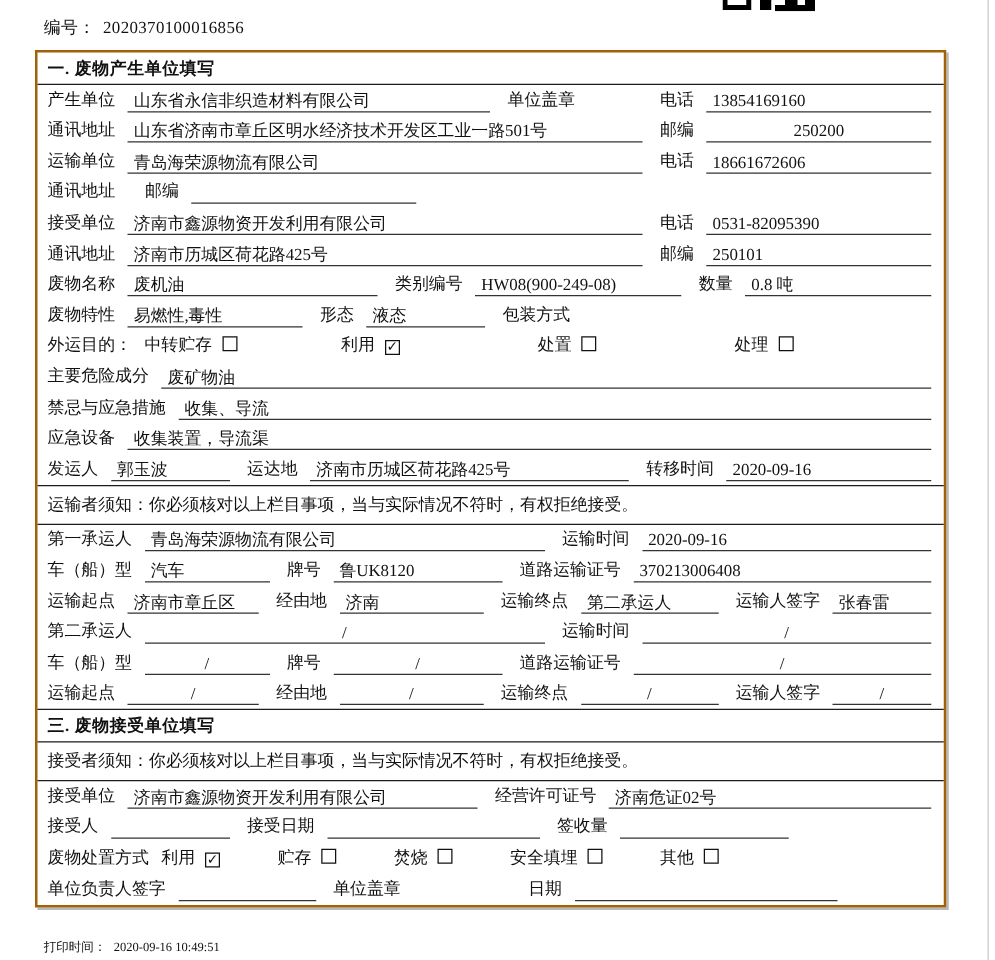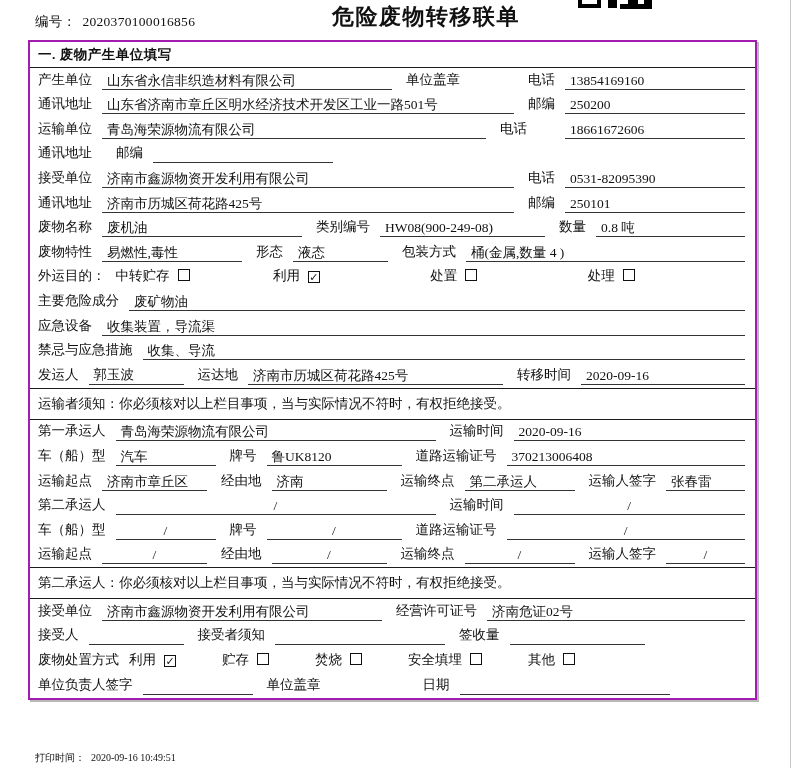--- a/index.html
+++ b/index.html
@@ -15,21 +15,21 @@
   .doc-title { position: absolute; left: 332px; top: 2px; font-size: 22px; font-weight: bold; letter-spacing: 1.5px; }
   .qr-fragment { position: absolute; left: 578px; top: 0; width: 80px; height: 9px; overflow: hidden; }
   .qr-fragment .sq { position: absolute; left: 0; top: -15px; width: 23px; height: 23px; border: 4px solid #000; background:#fff; }
   .qr-fragment .b1 { position: absolute; left: 30px; top: 0; width: 9px; height: 8px; background:#000; }
   .qr-fragment .b2 { position: absolute; left: 42px; top: 4px; width: 32px; height: 5px; background:#000; }
   .qr-fragment .b3 { position: absolute; left: 50px; top: 0; width: 10px; height: 4px; background:#000; }
   .qr-fragment .b4 { position: absolute; left: 66px; top: 0; width: 8px; height: 4px; background:#000; }
 
   .form-table {
     position: absolute; left: 28px; top: 40px; width: 729px;
-    border: 2px solid #a21caf; background: #fff;
+    border: 2px solid #a16207; background: #fff;
     box-shadow: 2px 2px 0 rgba(0,0,0,0.28);
   }
   .section + .section { border-top: 1.5px solid #1c1c1c; }
   .section-header {
     font-weight: bold; font-size: 13.5px; padding: 4px 8px 3px 8px;
     border-bottom: 1.5px solid #1c1c1c; letter-spacing: .5px;
   }
   .notice-row { padding: 6px 8px 6px 8px; border-bottom: 1.5px solid #1c1c1c; }
   .row { display: flex; align-items: flex-end; height: 24.6px; padding: 0 10px 3px 8px; }
   .cell-label { white-space: nowrap; padding: 0 10px 1px 14px; flex: 0 0 auto; }
@@ -51,21 +51,20 @@
   .row.checks .cell-check { margin-right: 46px; }
   .print-time { position: absolute; left: 35px; top: 751px; font-size: 10px; }
   .print-time .num { margin-left: 6px; }
   .page-edge { position: absolute; right: 5px; top: 0; bottom: 0; width: 1px; background: #c9c9c9; }
 </style>
 </head>
 <body>
 
 <div class="doc-header">
   <div class="doc-number"><span>编号：</span><span class="num">2020370100016856</span></div>
-  <div class="doc-title">危险废物转移联单</div>
   <div class="qr-fragment">
     <div class="sq"></div>
     <div class="b1"></div>
     <div class="b2"></div>
     <div class="b3"></div>
     <div class="b4"></div>
   </div>
 </div>
 
 <div class="form-table" id="form-table">
@@ -76,27 +75,27 @@
         <span class="cell-field" style="width: 290px;"><span class="field-text">山东省永信非织造材料有限公司</span></span>
         <span class="cell-label">单位盖章</span>
         <span class="cell-spacer"></span>
         <span class="cell-label">电话</span>
         <span class="cell-field" style="width: 180px;"><span class="field-text">13854169160</span></span>
       </div>
       <div class="row">
         <span class="cell-label">通讯地址</span>
         <span class="cell-field" style="flex: 1 1 0px;"><span class="field-text">山东省济南市章丘区明水经济技术开发区工业一路501号</span></span>
         <span class="cell-label">邮编</span>
-        <span class="cell-field" style="width: 180px;"><span class="field-text">250200</span></span>
+        <span class="cell-field" style="width: 180px; text-align: center;"><span class="field-text">250200</span></span>
       </div>
       <div class="row">
         <span class="cell-label">运输单位</span>
         <span class="cell-field" style="flex: 1 1 0px;"><span class="field-text">青岛海荣源物流有限公司</span></span>
         <span class="cell-label">电话</span>
-        <span class="cell-field" style="width: 180px; margin-left: 28px;"><span class="field-text">18661672606</span></span>
+        <span class="cell-field" style="width: 180px;"><span class="field-text">18661672606</span></span>
       </div>
       <div class="row">
         <span class="cell-label">通讯地址</span>
         <span class="cell-label">邮编</span>
         <span class="cell-field" style="width: 180px;"><span class="field-text"></span></span>
       </div>
       <div class="row">
         <span class="cell-label">接受单位</span>
         <span class="cell-field" style="flex: 1 1 0px;"><span class="field-text">济南市鑫源物资开发利用有限公司</span></span>
         <span class="cell-label">电话</span>
@@ -115,44 +114,43 @@
         <span class="cell-field" style="width: 165px;"><span class="field-text">HW08(900-249-08)</span></span>
         <span class="cell-label">数量</span>
         <span class="cell-field" style="flex: 1 1 0px;"><span class="field-text">0.8 吨</span></span>
       </div>
       <div class="row">
         <span class="cell-label">废物特性</span>
         <span class="cell-field" style="width: 140px;"><span class="field-text">易燃性,毒性</span></span>
         <span class="cell-label">形态</span>
         <span class="cell-field" style="width: 95px;"><span class="field-text">液态</span></span>
         <span class="cell-label">包装方式</span>
-        <span class="cell-field" style="flex: 1 1 0px;"><span class="field-text">桶(金属,数量 4 )</span></span>
       </div>
       <div class="row spread">
         <span class="cell-label">外运目的：</span>
         <span class="cell-check"><span class="check-text">中转贮存</span><span class="checkbox"></span></span>
         <span class="cell-check"><span class="check-text">利用</span><span class="checkbox on">✓</span></span>
         <span class="cell-check"><span class="check-text">处置</span><span class="checkbox"></span></span>
         <span class="cell-check"><span class="check-text">处理</span><span class="checkbox"></span></span>
       </div>
       <div class="row">
         <span class="cell-label">主要危险成分</span>
         <span class="cell-field" style="flex: 1 1 0px;"><span class="field-text">废矿物油</span></span>
       </div>
       <div class="row">
+        <span class="cell-label">禁忌与应急措施</span>
+        <span class="cell-field" style="flex: 1 1 0px;"><span class="field-text">收集、导流</span></span>
+      </div>
+      <div class="row">
         <span class="cell-label">应急设备</span>
         <span class="cell-field" style="flex: 1 1 0px;"><span class="field-text">收集装置，导流渠</span></span>
       </div>
       <div class="row">
-        <span class="cell-label">禁忌与应急措施</span>
-        <span class="cell-field" style="flex: 1 1 0px;"><span class="field-text">收集、导流</span></span>
-      </div>
-      <div class="row">
         <span class="cell-label">发运人</span>
-        <span class="cell-field" style="width: 95px; font-family: Liberation Mono, monospace;"><span class="field-text">郭玉波</span></span>
+        <span class="cell-field" style="width: 95px;"><span class="field-text">郭玉波</span></span>
         <span class="cell-label">运达地</span>
         <span class="cell-field" style="width: 255px;"><span class="field-text">济南市历城区荷花路425号</span></span>
         <span class="cell-label">转移时间</span>
         <span class="cell-field" style="flex: 1 1 0px;"><span class="field-text">2020-09-16</span></span>
       </div>
     </div>
     <div class="section">
       <div class="notice-row">运输者须知：你必须核对以上栏目事项，当与实际情况不符时，有权拒绝接受。</div>
       <div class="row">
         <span class="cell-label">第一承运人</span>
@@ -197,31 +195,32 @@
         <span class="cell-field center" style="width: 105px;"><span class="field-text">/</span></span>
         <span class="cell-label">经由地</span>
         <span class="cell-field center" style="width: 115px;"><span class="field-text">/</span></span>
         <span class="cell-label">运输终点</span>
         <span class="cell-field center" style="width: 110px;"><span class="field-text">/</span></span>
         <span class="cell-label">运输人签字</span>
         <span class="cell-field center" style="flex: 1 1 0px;"><span class="field-text">/</span></span>
       </div>
     </div>
     <div class="section">
-      <div class="notice-row">第二承运人：你必须核对以上栏目事项，当与实际情况不符时，有权拒绝接受。</div>
+      <div class="section-header">三. 废物接受单位填写</div>
+      <div class="notice-row">接受者须知：你必须核对以上栏目事项，当与实际情况不符时，有权拒绝接受。</div>
       <div class="row">
         <span class="cell-label">接受单位</span>
         <span class="cell-field" style="width: 280px;"><span class="field-text">济南市鑫源物资开发利用有限公司</span></span>
         <span class="cell-label">经营许可证号</span>
         <span class="cell-field" style="flex: 1 1 0px;"><span class="field-text">济南危证02号</span></span>
       </div>
       <div class="row">
         <span class="cell-label">接受人</span>
         <span class="cell-field" style="width: 95px;"><span class="field-text"></span></span>
-        <span class="cell-label">接受者须知</span>
+        <span class="cell-label">接受日期</span>
         <span class="cell-field" style="width: 170px;"><span class="field-text"></span></span>
         <span class="cell-label">签收量</span>
         <span class="cell-field" style="width: 135px;"><span class="field-text"></span></span>
       </div>
       <div class="row checks">
         <span class="cell-label">废物处置方式</span>
         <span class="cell-check"><span class="check-text">利用</span><span class="checkbox on">✓</span></span>
         <span class="cell-check"><span class="check-text">贮存</span><span class="checkbox"></span></span>
         <span class="cell-check"><span class="check-text">焚烧</span><span class="checkbox"></span></span>
         <span class="cell-check"><span class="check-text">安全填埋</span><span class="checkbox"></span></span>

